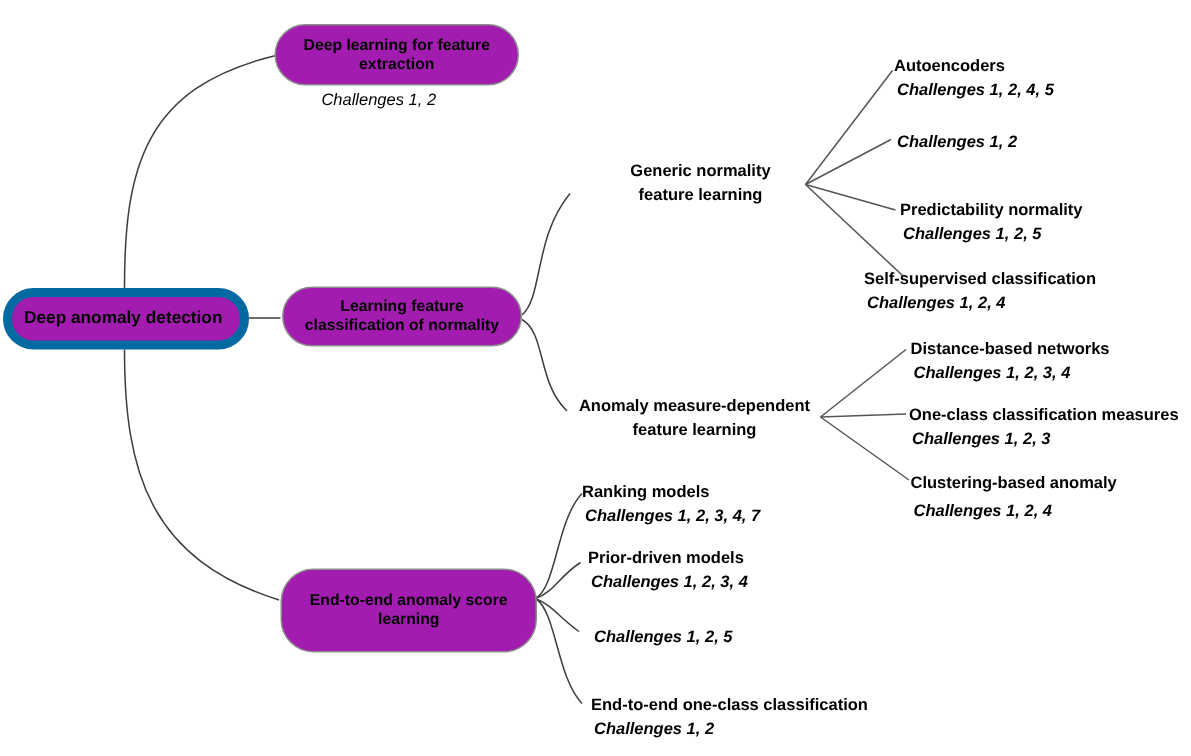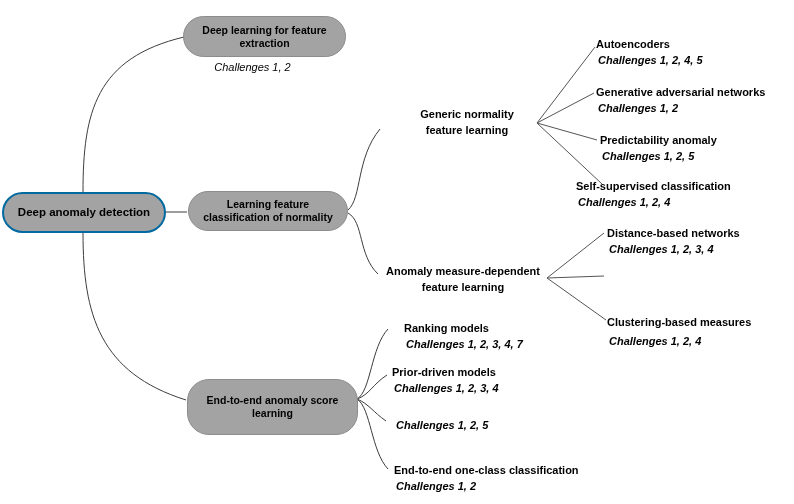--- a/index.html
+++ b/index.html
@@ -10,33 +10,33 @@
     font-family:"Liberation Sans", sans-serif;
     color:#000;
     overflow:hidden;
   }
   #edges { position:absolute; left:0; top:0; width:794px; height:504px; }
   #edges path { fill:none; stroke:#3d3d3d; stroke-width:1; }
   #edges path.thin { stroke:#555; }
 
   .node {
     position:absolute;
-    background:#a3a3a3;
+    background:#a21caf;
     border:1px solid #8c8c8c;
     border-radius:22px;
-    display:flex; align-items:center; justify-content:center;
+    display:flex; align-items:center; 
     text-align:center;
     font-weight:bold;
     font-size:10.5px;
     line-height:13px;
     box-sizing:border-box;
     padding:4px 8px;
   }
   .node.root {
-    border:2px solid #0369a1;
+    border:6px solid #0369a1;
     font-size:11.5px;
   }
   .branch-label {
     position:absolute;
     text-align:center;
     font-weight:bold;
     font-size:11px;
     line-height:16px;
   }
   .challenges-center {
@@ -110,42 +110,45 @@
   </div>
 
   <div class="branch-label" style="left:377px; top:263px; width:172px;">Anomaly measure-dependent feature learning</div>
   <div class="branch-label" style="left:402px; top:106px; width:130px;">Generic normality feature learning</div>
 
   <div class="leaf" style="left:596px; top:38px;">
     <div class="leaf-title">Autoencoders</div>
     <div class="leaf-challenges">Challenges 1, 2, 4, 5</div>
   </div>
   <div class="leaf" style="left:596px; top:86px;">
-    <div class="leaf-title">Generative adversarial networks</div>
     <div class="leaf-challenges">Challenges 1, 2</div>
   </div>
   <div class="leaf" style="left:600px; top:134px;">
-    <div class="leaf-title">Predictability anomaly</div>
+    <div class="leaf-title">Predictability normality</div>
     <div class="leaf-challenges">Challenges 1, 2, 5</div>
   </div>
   <div class="leaf" style="left:576px; top:180px;">
     <div class="leaf-title">Self-supervised classification</div>
     <div class="leaf-challenges">Challenges 1, 2, 4</div>
   </div>
 
   <div class="leaf" style="left:607px; top:227px;">
     <div class="leaf-title">Distance-based networks</div>
     <div class="leaf-challenges">Challenges 1, 2, 3, 4</div>
   </div>
+  <div class="leaf" style="left:606px; top:271px;">
+    <div class="leaf-title">One-class classification measures</div>
+    <div class="leaf-challenges">Challenges 1, 2, 3</div>
+  </div>
   <div class="leaf" style="left:607px; top:316px;">
-    <div class="leaf-title">Clustering-based measures</div>
+    <div class="leaf-title">Clustering-based anomaly</div>
     <div class="leaf-challenges" style="margin-top:6px;">Challenges 1, 2, 4</div>
   </div>
 
-  <div class="leaf" style="left:404px; top:322px;">
+  <div class="leaf" style="left:388px; top:322px;">
     <div class="leaf-title">Ranking models</div>
     <div class="leaf-challenges">Challenges 1, 2, 3, 4, 7</div>
   </div>
   <div class="leaf" style="left:392px; top:366px;">
     <div class="leaf-title">Prior-driven models</div>
     <div class="leaf-challenges">Challenges 1, 2, 3, 4</div>
   </div>
   <div class="leaf" style="left:394px; top:416px;">
     <div class="leaf-challenges">Challenges 1, 2, 5</div>
   </div>

